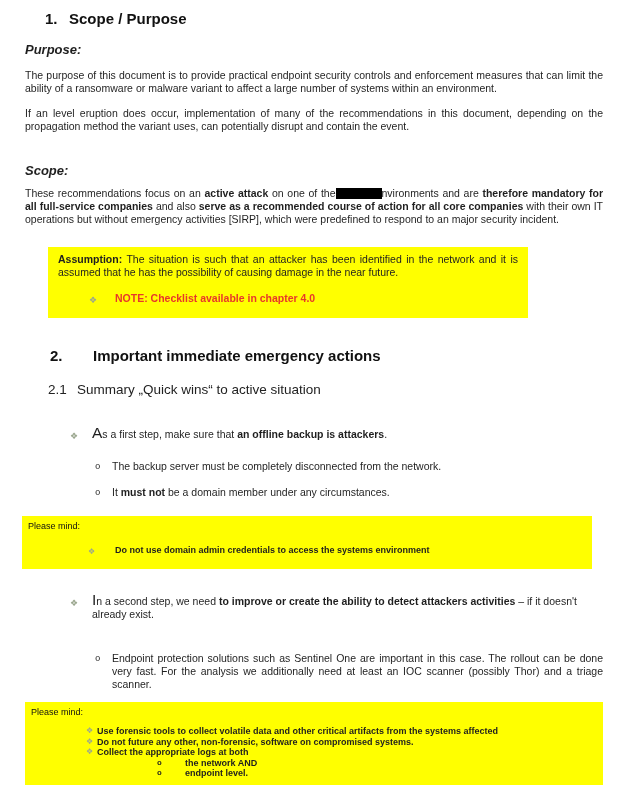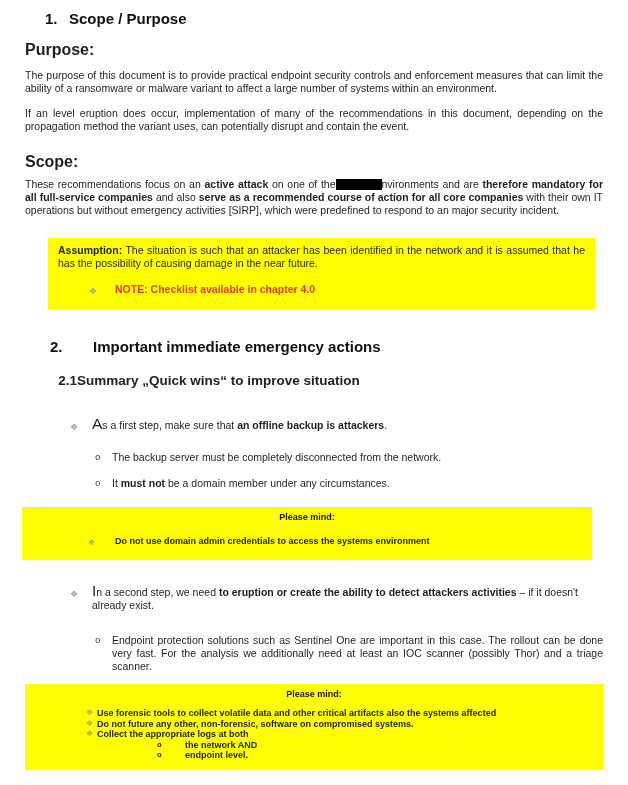--- a/index.html
+++ b/index.html
@@ -11,63 +11,63 @@
     overflow:hidden;
   }
   .b { font-weight:bold; }
   .cap { font-size:15.5px; line-height:10px; }
   .redact { display:inline-block; width:46px; height:11px; background:#000; vertical-align:-2px; }
 
   .h1 { margin:10px 0 0 45px; font-size:15px; font-weight:bold; line-height:18px; display:flex; color:#111; }
   .h1 .num { min-width:24px; }
   .h2 { margin:28px 0 0 50px; font-size:15px; font-weight:bold; line-height:19px; display:flex; color:#111; }
   .h2 .num { min-width:43px; }
-  .h21 { margin:17px 0 0 48px; font-size:13.5px; font-weight:bold; line-height:16px; display:flex; color:#222;text-align:right; }
+  .h21 { margin:17px 0 0 48px; font-size:13.5px; font-weight:normal; line-height:16px; display:flex; color:#222; }
   .h21 .num { min-width:29px; }
 
-  .lbl { margin:15px 0 0 25px; font-size:16px; font-weight:bold; }
+  .lbl { margin:15px 0 0 25px; font-size:13px; font-weight:bold;font-style:italic; }
   .para { margin:13px 25px 0 25px; text-align:justify; }
 
   .row { display:flex; }
   .mk { flex:none; color:#9aa68e; font-size:9px; padding-top:2px; }
   .ct { flex:1; }
 
   .l1 { margin-left:70px; margin-right:25px; }
   .l1 .mk { width:22px; }
   .l1 .ct { text-align:left; }
   .l2 { margin-left:95px; margin-right:25px; }
   .l2 .mk { width:17px; font-family:"Liberation Mono", monospace; color:#1f1f1f; font-size:9px; padding-top:1px; }
 
   .ybox { background:#ffff00; }
-  #box-assumption { margin:21px 0 0 48px; width:547px; padding:6px 10px 11px 10px; }
+  #box-assumption { margin:21px 0 0 48px; width:480px; padding:6px 10px 11px 10px; }
   #box-assumption .boxpara { text-align:justify; }
   .note-row { display:flex; margin:13px 0 0 31px; }
   .note-row .mk { width:26px; }
   .note-row .ct { color:#e8372a; font-weight:bold; }
 
   #box-mind1 { margin:16px 0 0 22px; width:570px; padding:5px 6px 12px 6px; }
-  .mind-label { font-size:9px; font-weight:bold; line-height:11px; color:#111;text-align:center; }
+  .mind-label { font-size:9px; font-weight:normal; line-height:11px; color:#111; }
   #box-mind1 .row { margin:13px 0 0 60px; font-size:9px; line-height:11px; }
   #box-mind1 .mk { width:27px; font-size:8px; padding-top:1px; }
   #box-mind1 .ct { font-weight:bold; }
 
   #bullet2 { margin-top:26px; }
   #sub3 .ct { text-align:justify; }
 
   #box-mind2 { margin:11px 0 0 25px; width:578px; padding:5px 6px 9px 6px; }
   #box-mind2 .items { margin-top:8px; }
   #box-mind2 .row { margin-left:55px; font-size:9px; line-height:10.5px; }
   #box-mind2 .mk { width:11px; font-size:8px; padding-top:0; }
   #box-mind2 .ct { font-weight:bold; }
   #box-mind2 .sub { margin-left:126px; }
   #box-mind2 .sub .mk { width:28px; font-family:"Liberation Mono", monospace; color:#1f1f1f; font-weight:bold; }
 
   .mt17 { margin-top:17px; }
   .mt12 { margin-top:12px; }
-  .mt13 { margin-top:22px; }
+  .mt13 { margin-top:31px; }
   .mt30 { margin-top:30px; }
 </style>
 </head>
 <body>
 
 <div>
 
   <div class="h1">
     <span class="num">1.</span>
     <span>Scope / Purpose</span>
@@ -91,21 +91,21 @@
     </div>
   </div>
 
   <div class="h2">
     <span class="num">2.</span>
     <span>Important immediate emergency actions</span>
   </div>
 
   <div class="h21">
     <span class="num">2.1</span>
-    <span>Summary „Quick wins“ to improve situation</span>
+    <span>Summary „Quick wins“ to active situation</span>
   </div>
 
   <div class="row l1 mt30">
     <span class="mk">❖</span>
     <span class="ct"><span class="cap">A</span><span>s a first step, make sure that </span><span class="b">an offline backup is attackers</span><span>.</span></span>
   </div>
 
   <div class="row l2 mt17">
     <span class="mk">o</span>
     <span class="ct">The backup server must be completely disconnected from the network.</span>
@@ -119,34 +119,34 @@
   <div class="ybox" id="box-mind1">
     <div class="mind-label">Please mind:</div>
     <div class="row">
       <span class="mk">❖</span>
       <span class="ct">Do not use domain admin credentials to access the systems environment</span>
     </div>
   </div>
 
   <div class="row l1" id="bullet2">
     <span class="mk">❖</span>
-    <span class="ct"><span class="cap">I</span><span>n a second step, we need </span><span class="b">to eruption or create the ability to detect attackers activities</span><span> – if it doesn't already exist.</span></span>
+    <span class="ct"><span class="cap">I</span><span>n a second step, we need </span><span class="b">to improve or create the ability to detect attackers activities</span><span> – if it doesn't already exist.</span></span>
   </div>
 
   <div class="row l2 mt13" id="sub3">
     <span class="mk">o</span>
     <span class="ct">Endpoint protection solutions such as Sentinel One are important in this case. The rollout can be done very fast. For the analysis we additionally need at least an IOC scanner (possibly Thor) and a triage scanner.</span>
   </div>
 
   <div class="ybox" id="box-mind2">
     <div class="mind-label">Please mind:</div>
     <div class="items">
       <div class="row">
         <span class="mk">❖</span>
-        <span class="ct">Use forensic tools to collect volatile data and other critical artifacts also the systems affected</span>
+        <span class="ct">Use forensic tools to collect volatile data and other critical artifacts from the systems affected</span>
       </div>
       <div class="row">
         <span class="mk">❖</span>
         <span class="ct">Do not future any other, non-forensic, software on compromised systems.</span>
       </div>
       <div class="row">
         <span class="mk">❖</span>
         <span class="ct">Collect the appropriate logs at both</span>
       </div>
       <div class="row sub">

